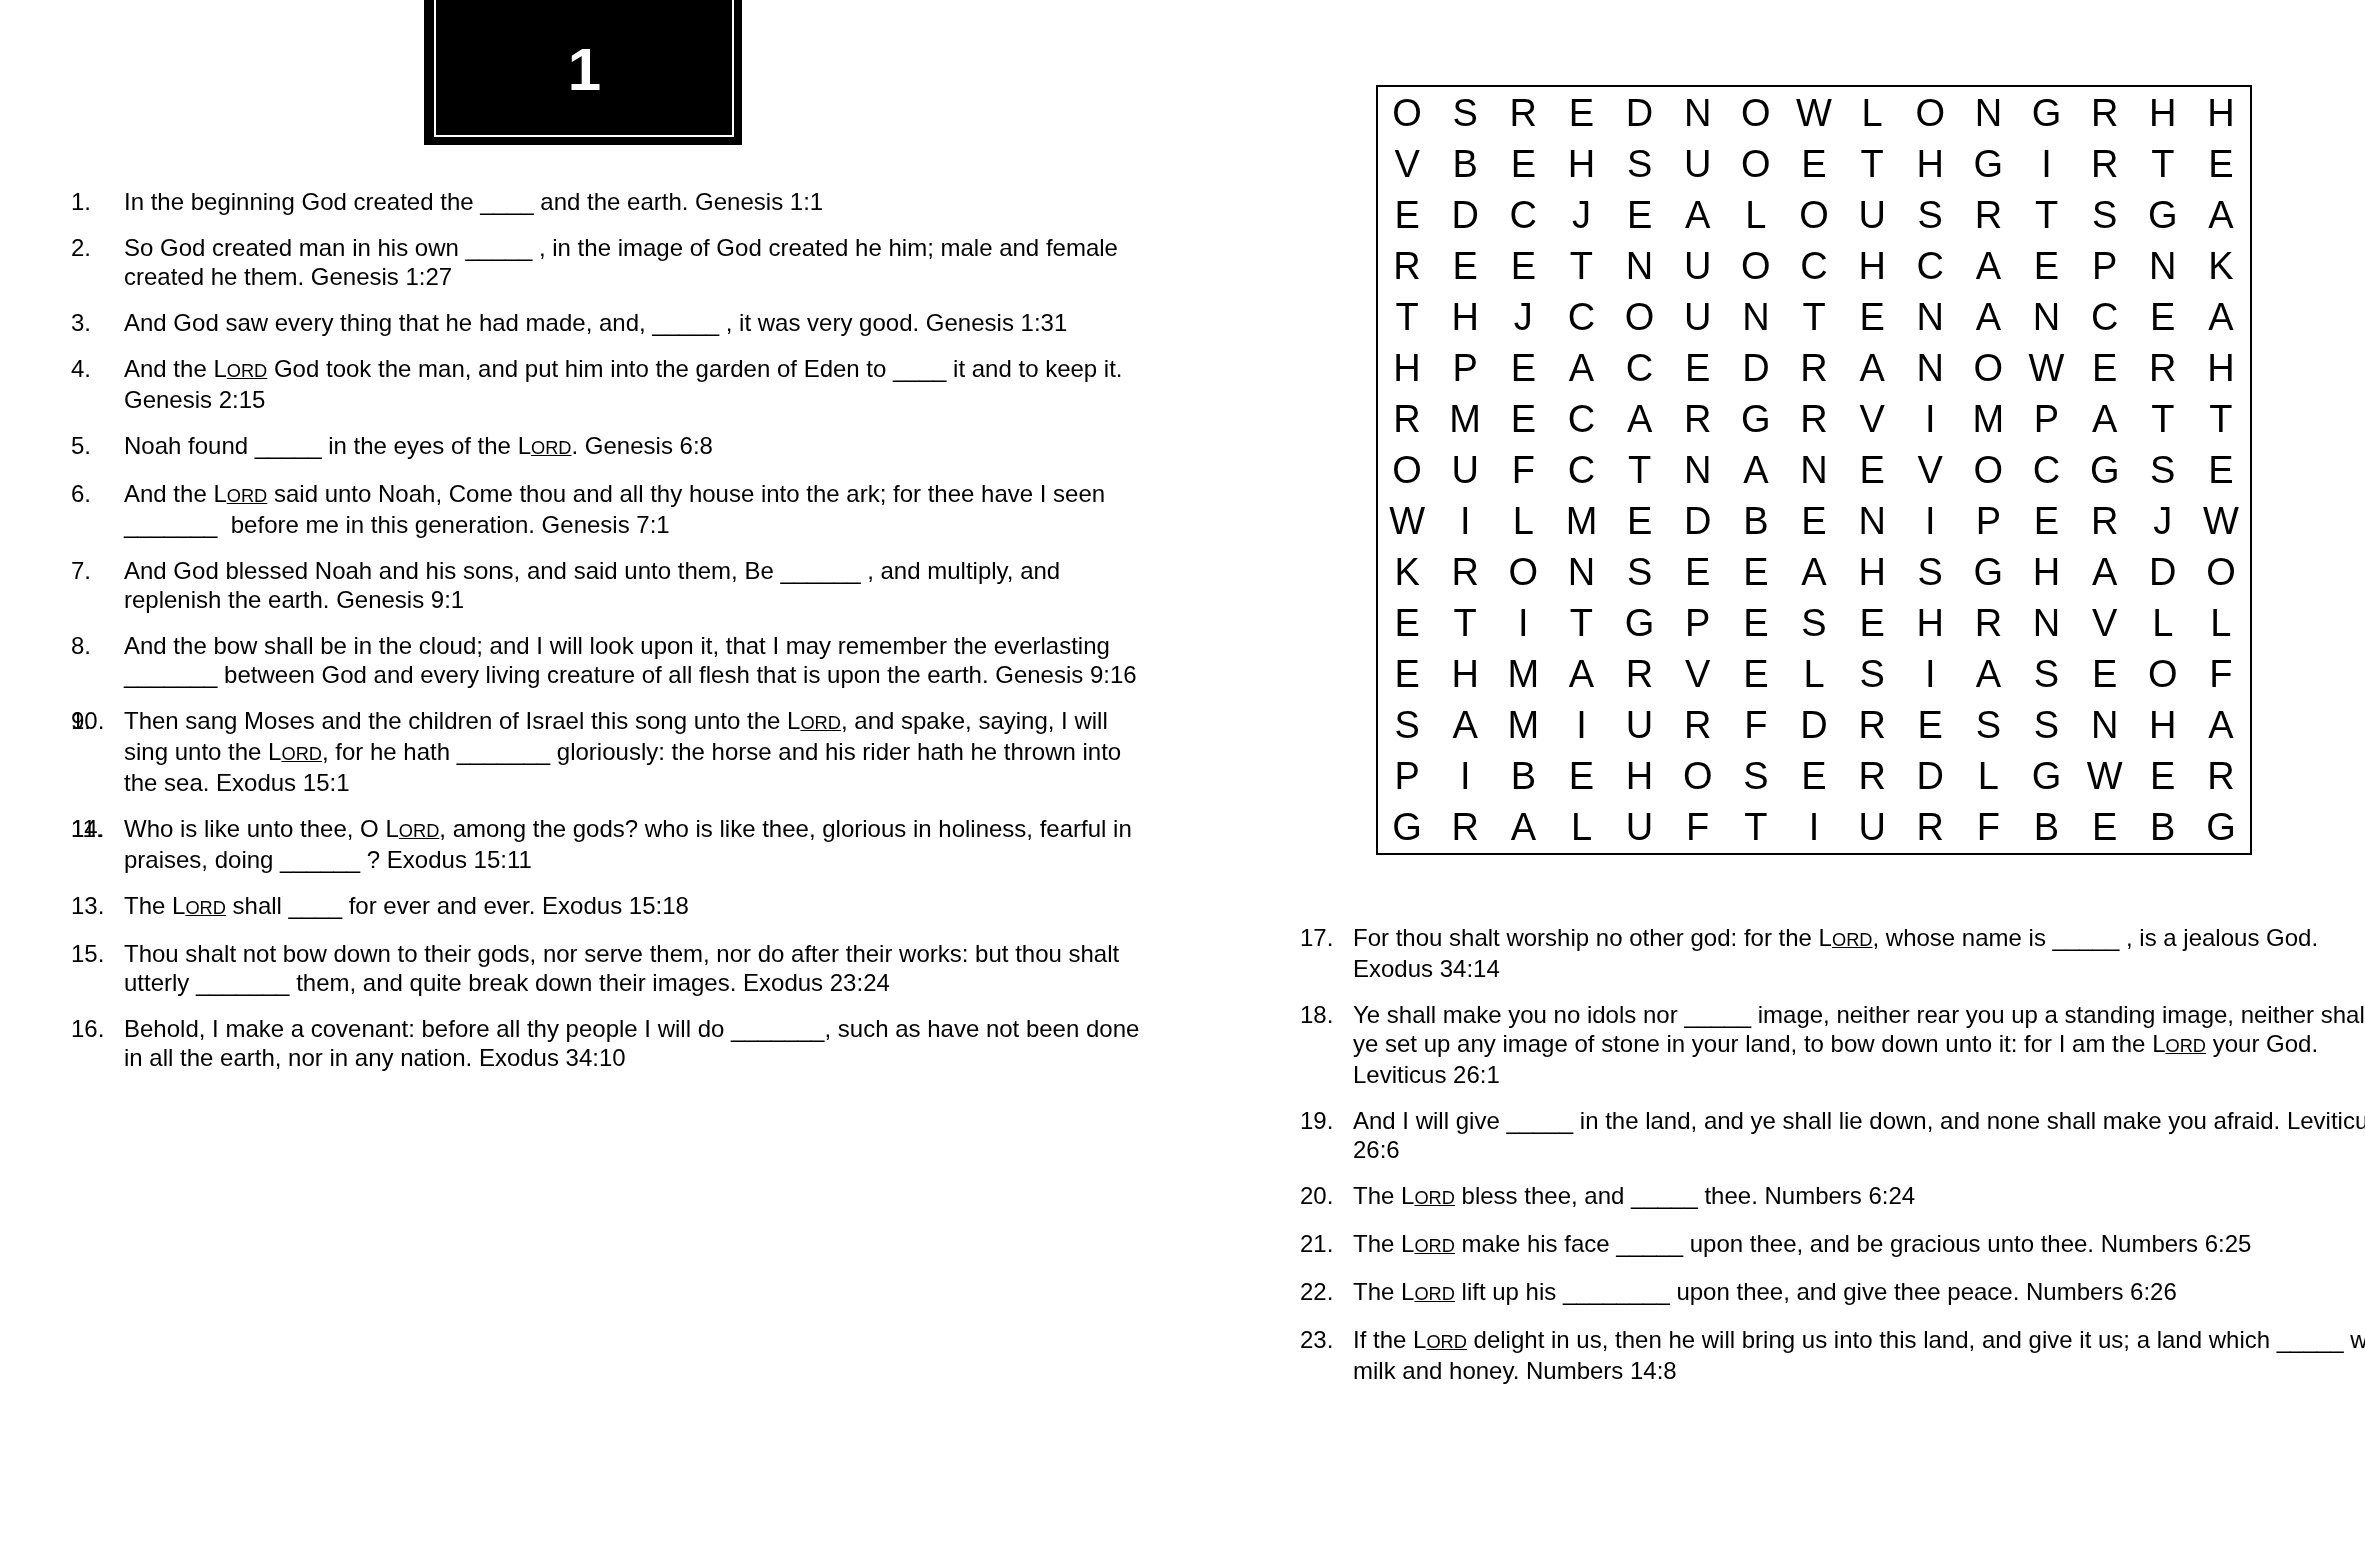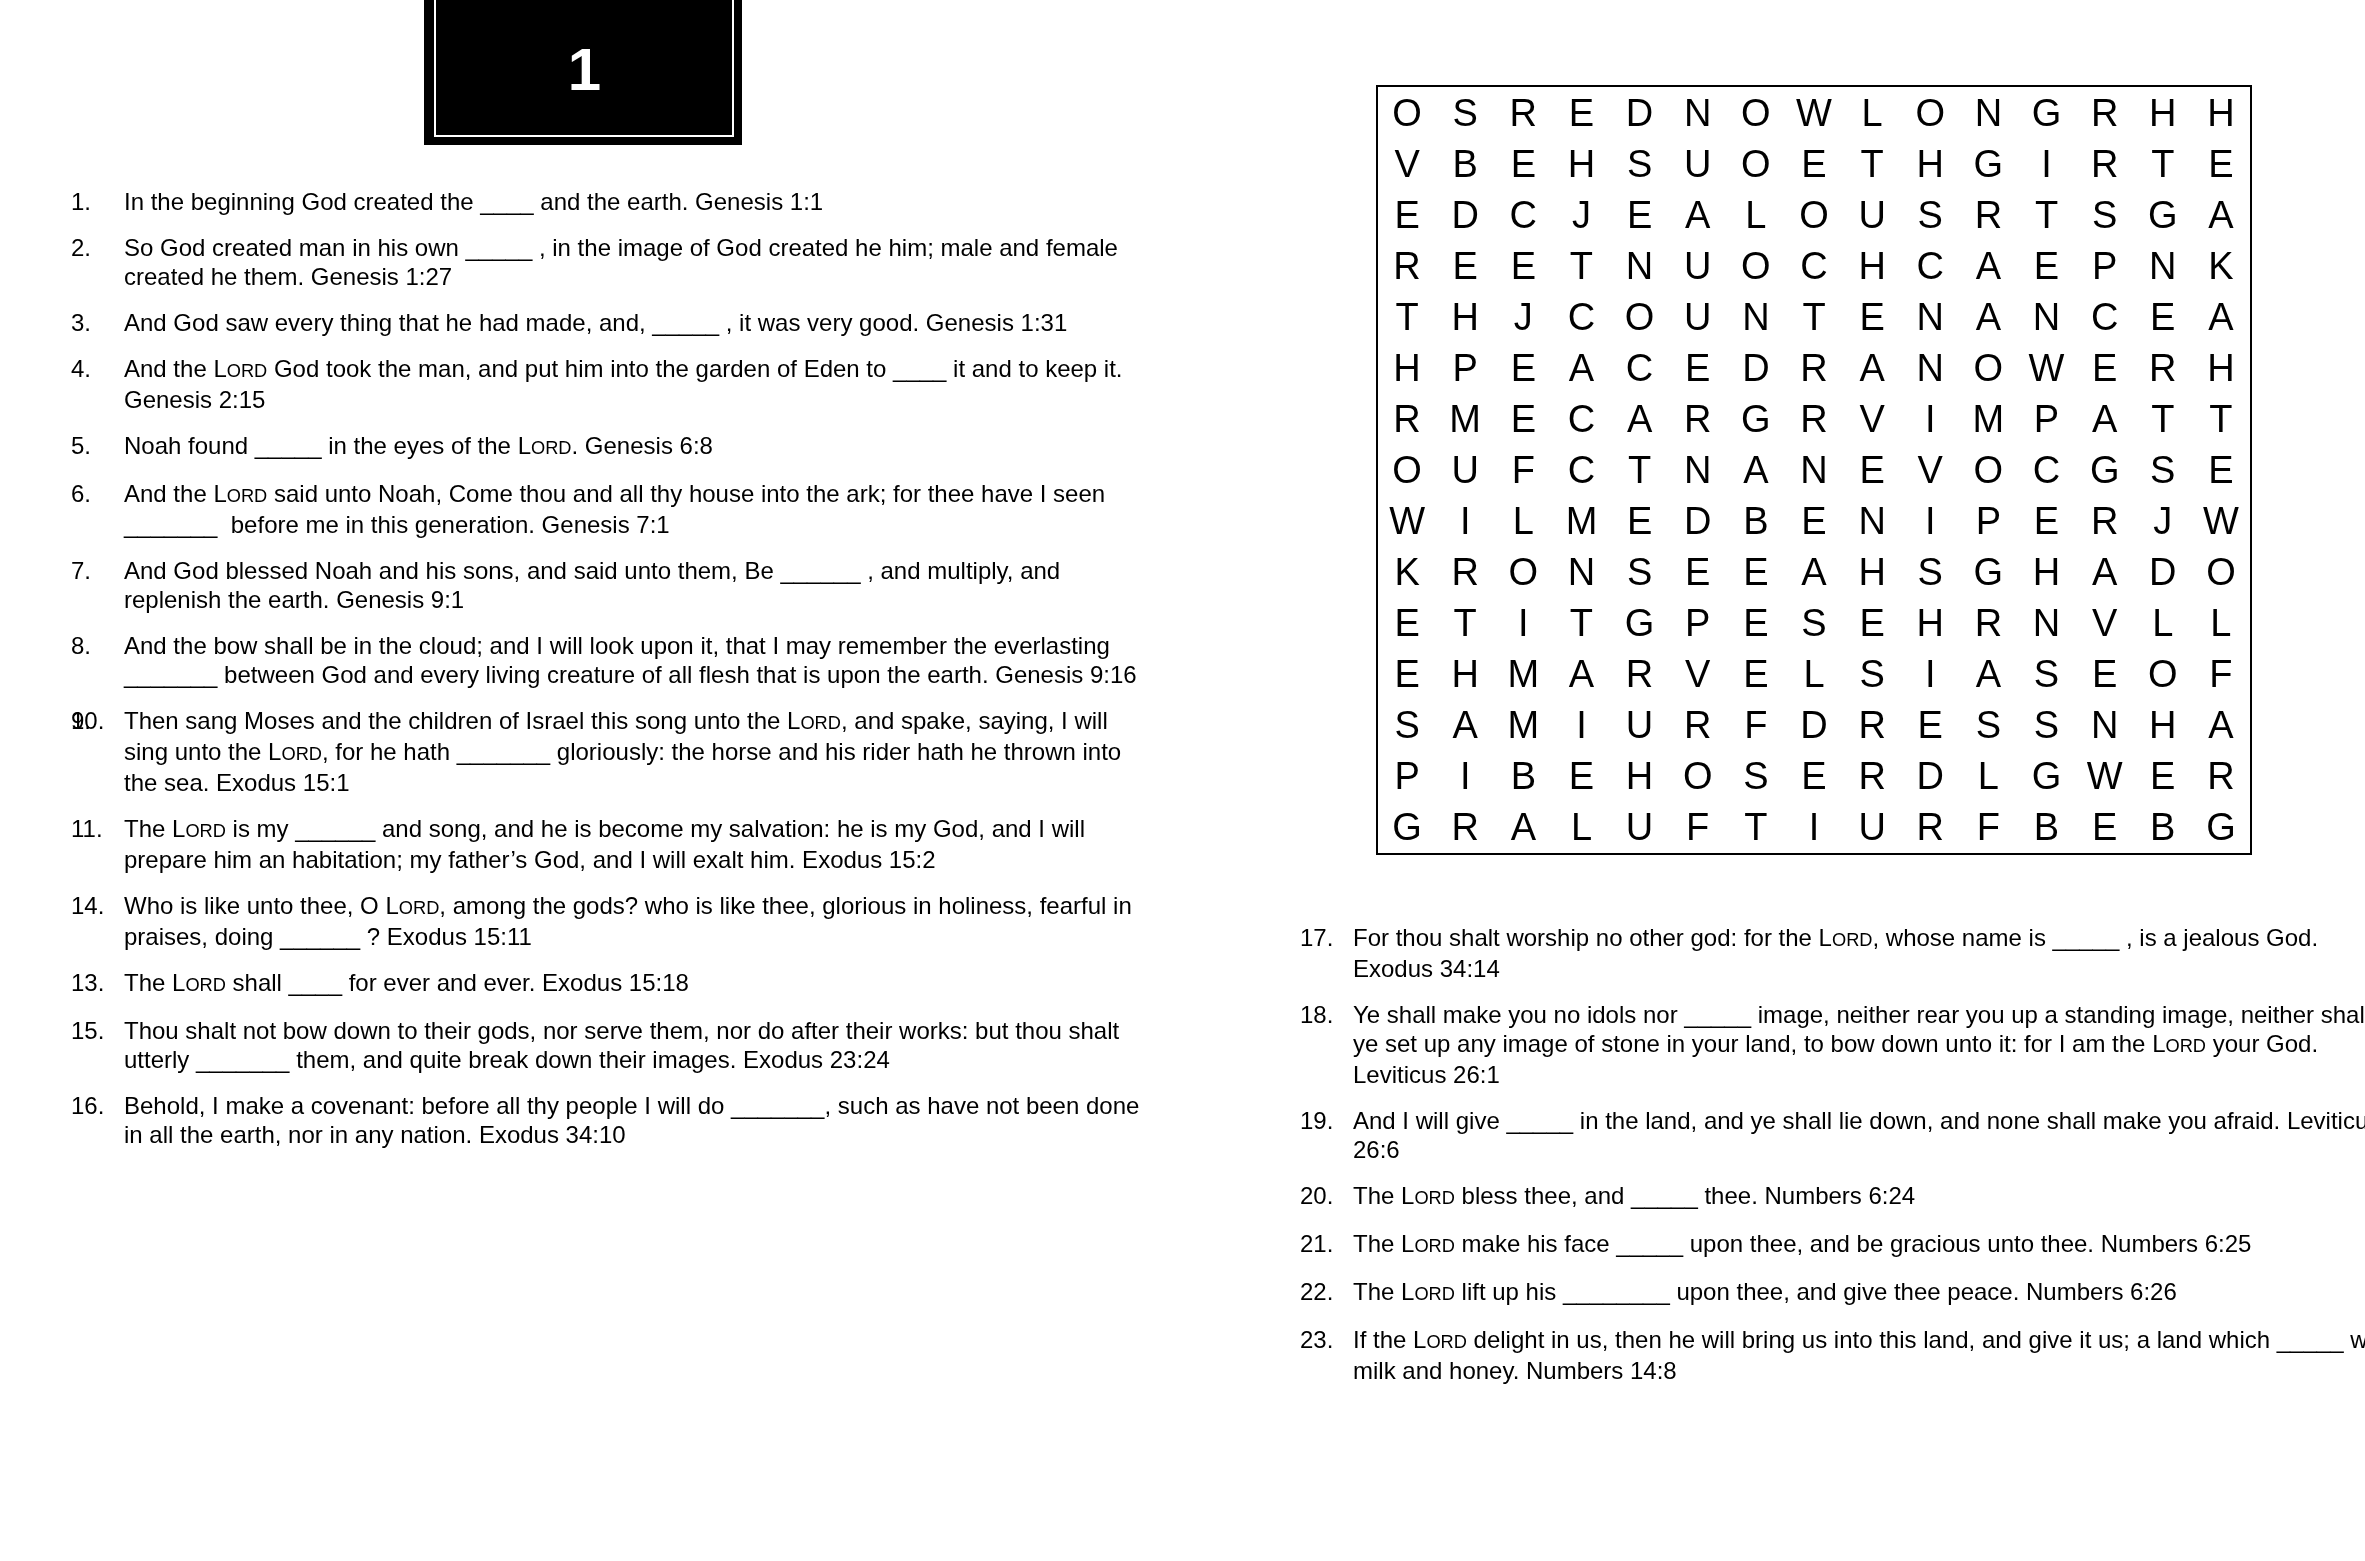--- a/index.html
+++ b/index.html
@@ -66,21 +66,21 @@
   .clue {
     position: relative;
     padding-left: 53px;
     margin-bottom: 17px;
   }
   .num {
     position: absolute;
     left: 0; top: 0;
   }
   .txt { white-space: pre-wrap; text-align: center; }
-  .sc { font-size: 0.76em; }
+  .sc { font-size: 0.76em; text-decoration: underline; }
 </style>
 </head>
 <body>
 
 <div class="title-box">
   <div class="title-frame">
     <span class="title-num">1</span>
   </div>
 </div>
 
@@ -316,21 +316,21 @@
     <li class="clue"><span class="num">1.</span><span class="txt">In the beginning God created the ____ and the earth. Genesis 1:1</span></li>
     <li class="clue"><span class="num">2.</span><span class="txt">So God created man in his own _____ , in the image of God created he him; male and female created he them. Genesis 1:27</span></li>
     <li class="clue"><span class="num">3.</span><span class="txt">And God saw every thing that he had made, and, _____ , it was very good. Genesis 1:31</span></li>
     <li class="clue"><span class="num">4.</span><span class="txt">And the L<span class="sc">ORD</span> God took the man, and put him into the garden of Eden to ____ it and to keep it. Genesis 2:15</span></li>
     <li class="clue"><span class="num">5.</span><span class="txt">Noah found _____ in the eyes of the L<span class="sc">ORD</span>. Genesis 6:8</span></li>
     <li class="clue"><span class="num">6.</span><span class="txt">And the L<span class="sc">ORD</span> said unto Noah, Come thou and all thy house into the ark; for thee have I seen _______  before me in this generation. Genesis 7:1</span></li>
     <li class="clue"><span class="num">7.</span><span class="txt">And God blessed Noah and his sons, and said unto them, Be ______ , and multiply, and replenish the earth. Genesis 9:1</span></li>
     <li class="clue"><span class="num">8.</span><span class="txt">And the bow shall be in the cloud; and I will look upon it, that I may remember the everlasting _______ between God and every living creature of all flesh that is upon the earth. Genesis 9:16</span></li>
     <li class="clue"><span class="num">9.</span></li>
     <li class="clue"><span class="num">10.</span><span class="txt">Then sang Moses and the children of Israel this song unto the L<span class="sc">ORD</span>, and spake, saying, I will sing unto the L<span class="sc">ORD</span>, for he hath _______ gloriously: the horse and his rider hath he thrown into the sea. Exodus 15:1</span></li>
-    <li class="clue"><span class="num">11.</span><span class="txt">The L<span class="sc">ORD</span> is my ______ and song, and he is become my salvation: he is my God, and I will prepare him an habitation; my father’s God, and I will exalt him. Exodus 15:2</span></li>
+    <li class="clue"><span class="num">11.</span></li>
     <li class="clue"><span class="num">14.</span><span class="txt">Who is like unto thee, O L<span class="sc">ORD</span>, among the gods? who is like thee, glorious in holiness, fearful in praises, doing ______ ? Exodus 15:11</span></li>
     <li class="clue"><span class="num">13.</span><span class="txt">The L<span class="sc">ORD</span> shall ____ for ever and ever. Exodus 15:18</span></li>
     <li class="clue"><span class="num">15.</span><span class="txt">Thou shalt not bow down to their gods, nor serve them, nor do after their works: but thou shalt utterly _______ them, and quite break down their images. Exodus 23:24</span></li>
     <li class="clue"><span class="num">16.</span><span class="txt">Behold, I make a covenant: before all thy people I will do _______, such as have not been done in all the earth, nor in any nation. Exodus 34:10</span></li>
   </ol>
 <ol class="clues right">
     <li class="clue"><span class="num">17.</span><span class="txt">For thou shalt worship no other god: for the L<span class="sc">ORD</span>, whose name is _____ , is a jealous God. Exodus 34:14</span></li>
     <li class="clue"><span class="num">18.</span><span class="txt">Ye shall make you no idols nor _____ image, neither rear you up a standing image, neither shall ye set up any image of stone in your land, to bow down unto it: for I am the L<span class="sc">ORD</span> your God. Leviticus 26:1</span></li>
     <li class="clue"><span class="num">19.</span><span class="txt">And I will give _____ in the land, and ye shall lie down, and none shall make you afraid. Leviticus 26:6</span></li>
     <li class="clue"><span class="num">20.</span><span class="txt">The L<span class="sc">ORD</span> bless thee, and _____ thee. Numbers 6:24</span></li>

